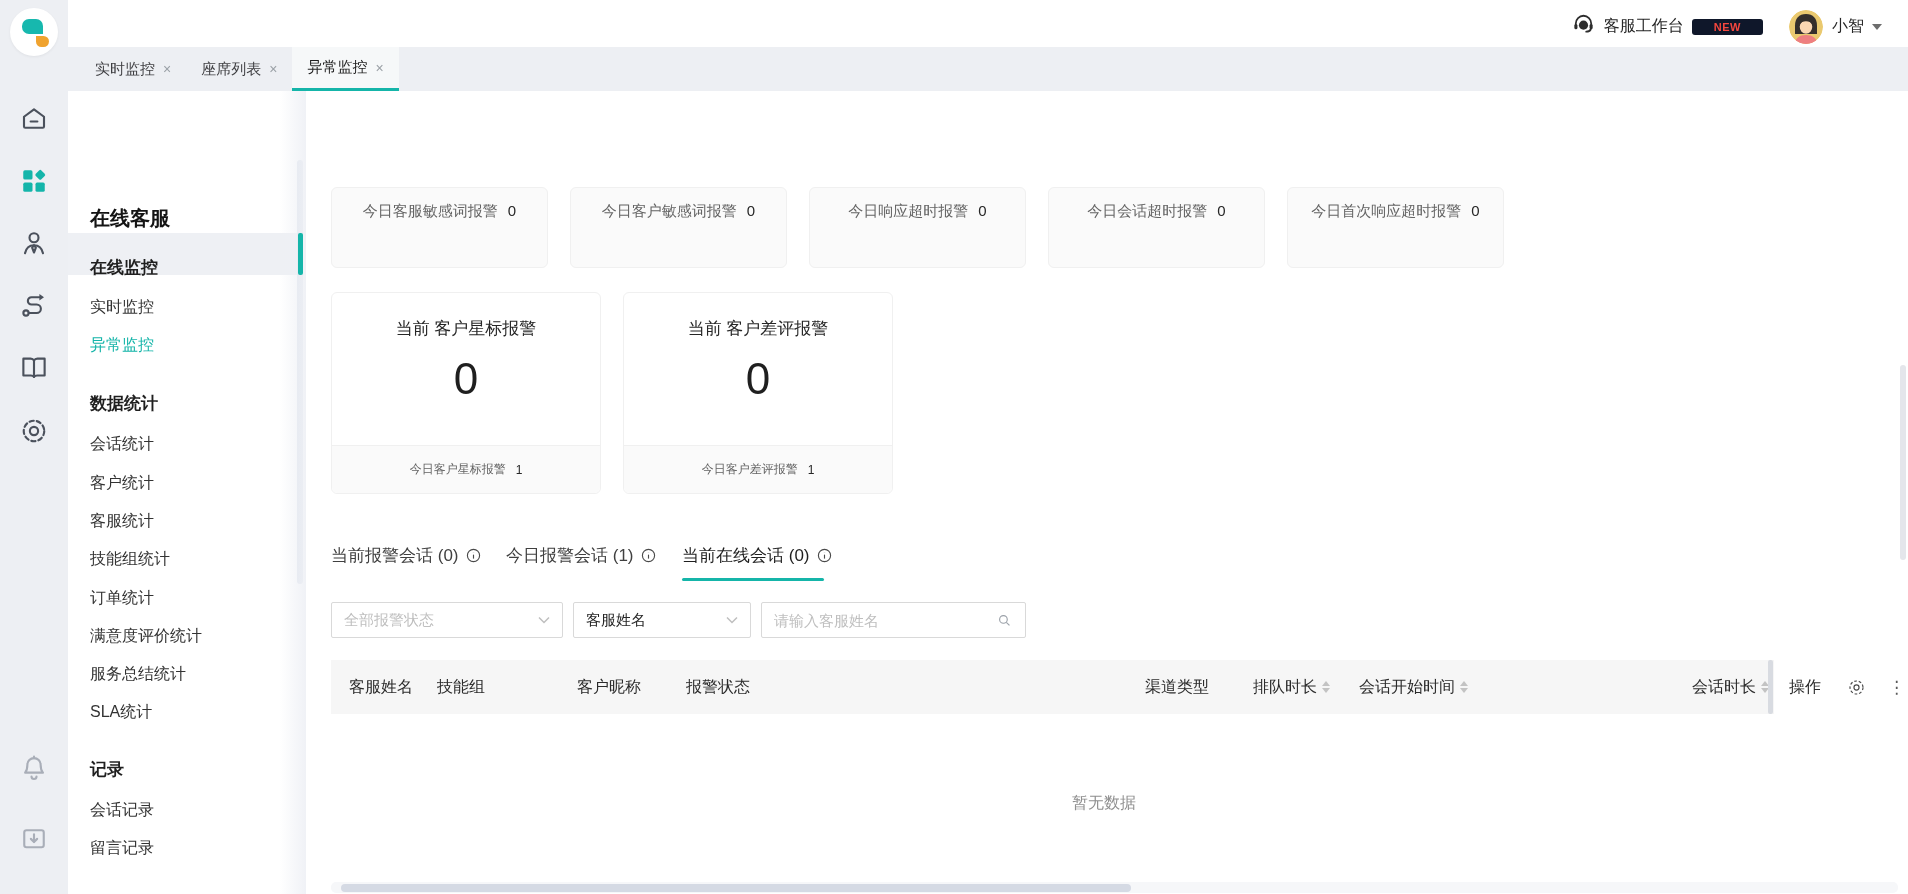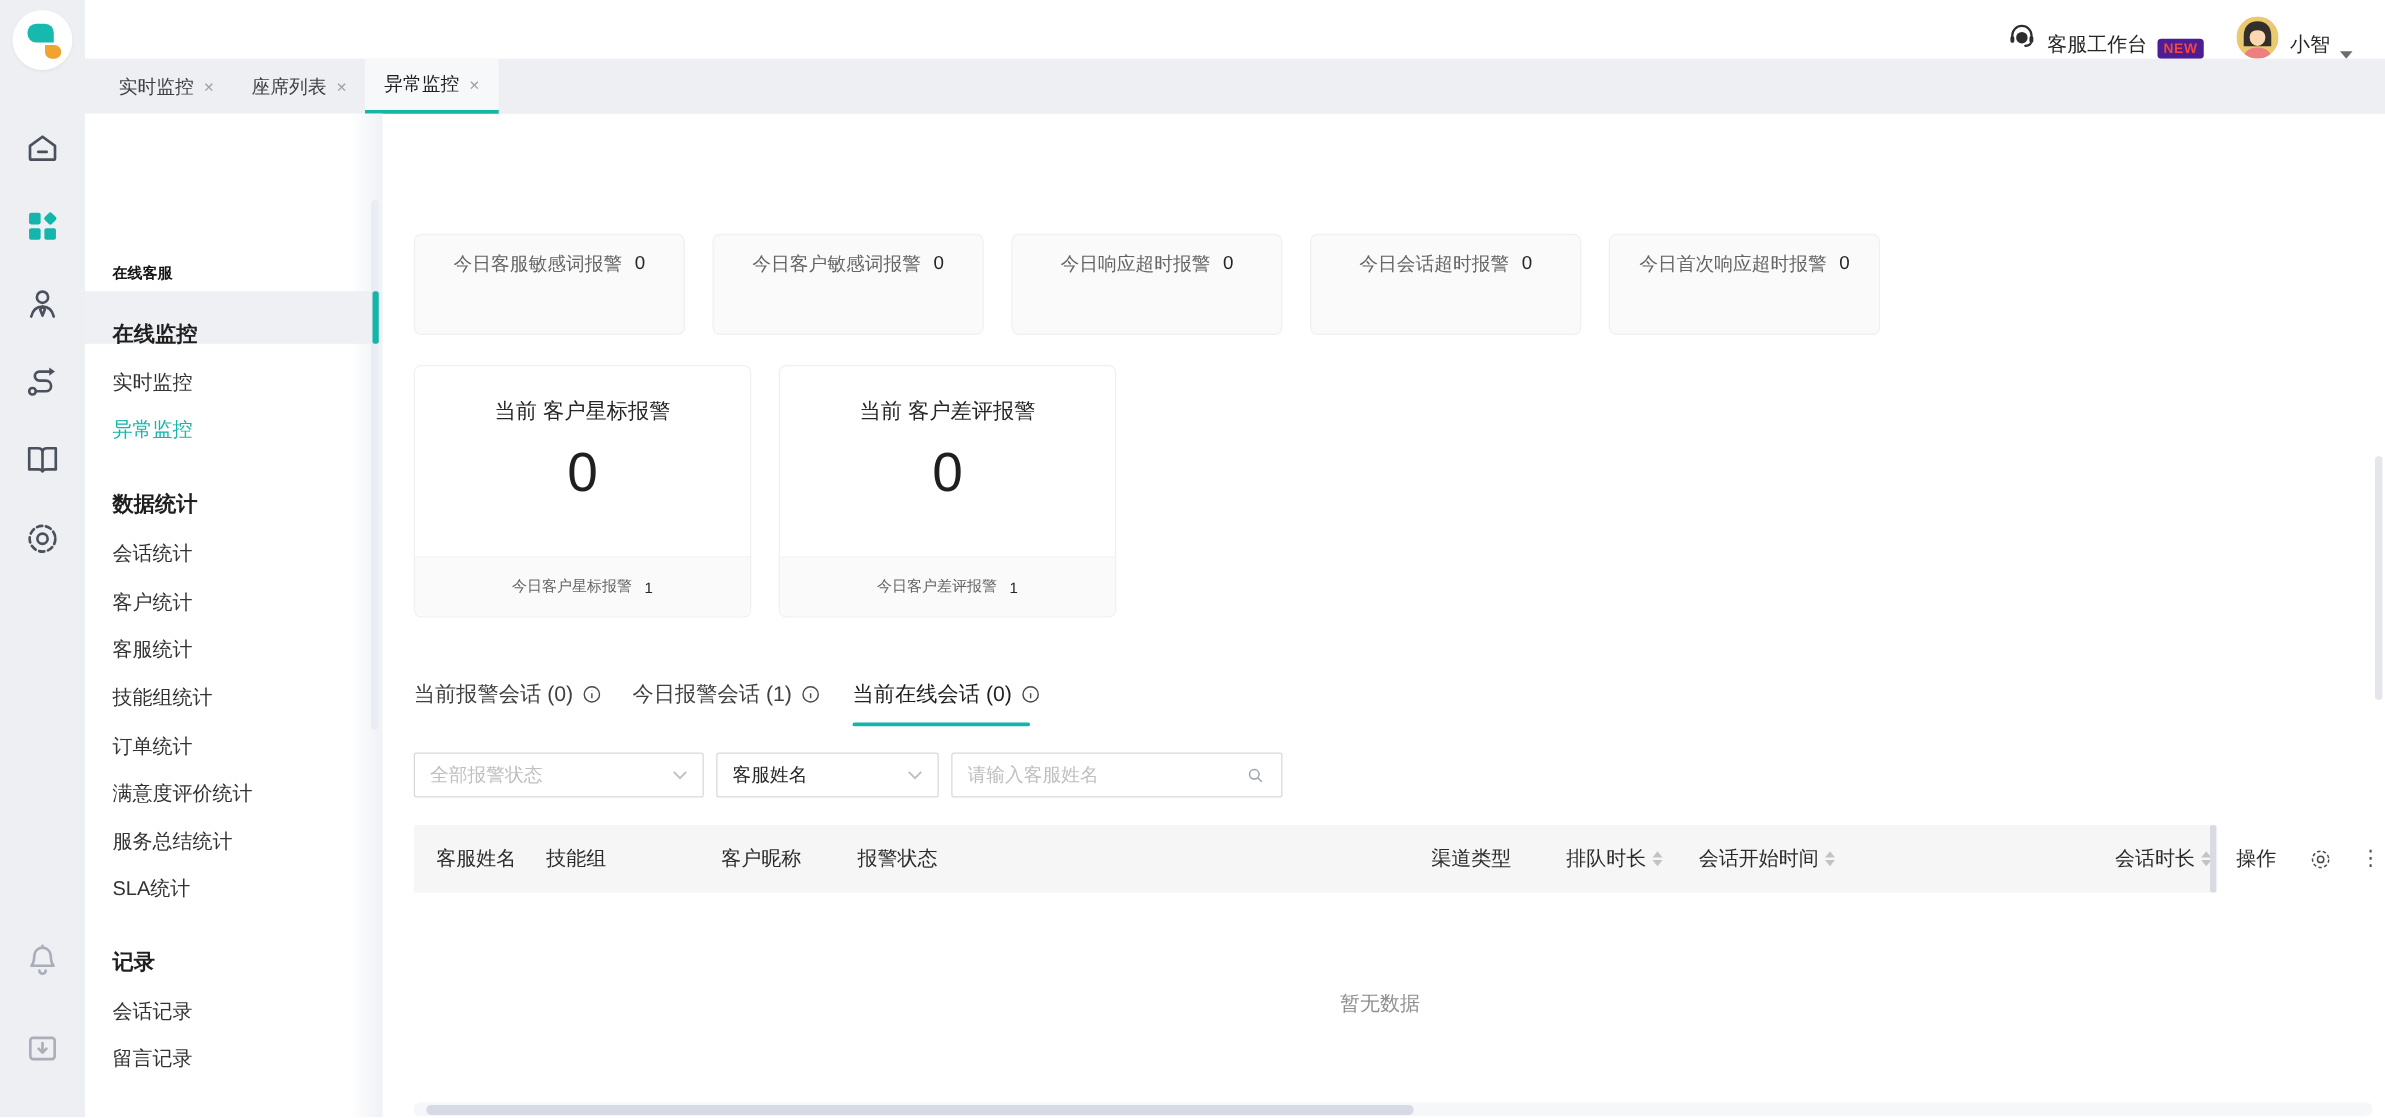--- a/index.html
+++ b/index.html
@@ -14,37 +14,37 @@
   .rail { position:absolute; left:0; top:0; width:68px; height:894px; background:#edeff3; }
   .logo-disc { position:absolute; left:10px; top:8px; width:48px; height:48px; background:#fff; border-radius:50%; box-shadow:0 1px 3px rgba(0,0,0,.06); }
   .logo-teal { position:absolute; left:12px; top:11px; width:21px; height:15px; border-radius:7px 7px 0 7px; }
   .logo-orange { position:absolute; left:26px; top:28px; width:13px; height:11px; border-radius:0 6px 6px 6px; }
   .rail-icon { position:absolute; left:19px; width:30px; height:30px; }
   .rail-icon svg { width:30px; height:30px; stroke:#4b515c; stroke-width:1.7; fill:none; stroke-linecap:round; stroke-linejoin:round; }
   .rail-icon.dim svg { stroke:#a9aeb8; }
 
   
   .tophead { position:absolute; left:68px; top:0; right:0; height:47px; background:#fff; }
-  .tophead-right { position:absolute; right:26px; top:6px; height:41px; display:flex; align-items:flex-end; }
+  .tophead-right { position:absolute; right:26px; top:6px; height:41px; display:flex; align-items:center; }
   .product-label { font-size:16px; color:#262626; margin-left:8px; }
-  .new-badge { margin-left:8px; background:#4c1d95; color:#f5473f; font-size:11px; font-weight:bold; padding:2px 5px; border-radius:3px; letter-spacing:.5px; }
+  .new-badge { margin-left:8px; background:#0f172a; color:#f5473f; font-size:11px; font-weight:bold; padding:2px 22px; border-radius:3px; letter-spacing:.5px; }
   .avatar { width:34px; height:34px; border-radius:50%; overflow:hidden; margin-left:26px; }
   .user-name { font-size:16px; margin-left:9px; }
   .caret-down { width:0; height:0; border-left:5px solid transparent; border-right:5px solid transparent; border-top:6px solid #6d6d6d; margin-left:8px; }
 
   .tabstrip { position:absolute; left:68px; top:47px; right:0; height:44px; background:#edeff3; display:flex; align-items:stretch; padding-left:12px; }
   .ptab { display:flex; align-items:center; gap:8px; padding:0 15px; font-size:15px; color:#3f3f42; cursor:default; }
   .ptab .x { color:#9aa0a6; font-size:14px; }
   .ptab.active { background:#f6f8f9; border-bottom:3px solid var(--accent); color:#1f1f1f; }
 
   
   .nav { position:absolute; left:68px; top:91px; width:238px; bottom:0; background:#fff; }
   .nav::after { content:""; position:absolute; top:0; bottom:0; right:0; width:26px; background:linear-gradient(to right, rgba(238,240,245,0), rgba(238,240,245,.9)); }
   .nav-scrollthumb { position:absolute; right:3px; top:69px; width:6px; height:424px; background:#dfe4ed; border-radius:3px; }
-  .nav-title { position:absolute; left:22px; font-size:12px; font-weight:bold; color:#141414; line-height:26px; }
+  .nav-title { position:absolute; left:22px; font-size:20px; font-weight:bold; color:#141414; line-height:26px; }
   .nav-group { position:absolute; left:22px; font-size:17px; font-weight:bold; color:#1f1f1f; line-height:22px; }
   .nav-item { position:absolute; left:22px; font-size:16px; color:#333; line-height:22px; cursor:pointer; }
   .nav-active-row { position:absolute; left:0; right:5px; top:142px; height:42px; background:#eef0f4; }
   .nav-active-bar { position:absolute; right:3px; top:142px; width:5px; height:42px; background:var(--accent); border-radius:2px; z-index:2; }
   .nav-item.active { color:var(--accent); z-index:2; }
 
   
   .mtab-bar { position:absolute; left:306px; top:113px; width:1602px; height:52px; border-bottom:1px solid #e9e9e9; background:#fff; }
   .mtab { position:absolute; top:0; height:52px; width:107px; line-height:50px; text-align:center; font-size:16px;
           border:1px solid #e9e9e9; border-radius:6px 6px 0 0; background:#f6f7f9; color:#3c3c3c; cursor:pointer; }

